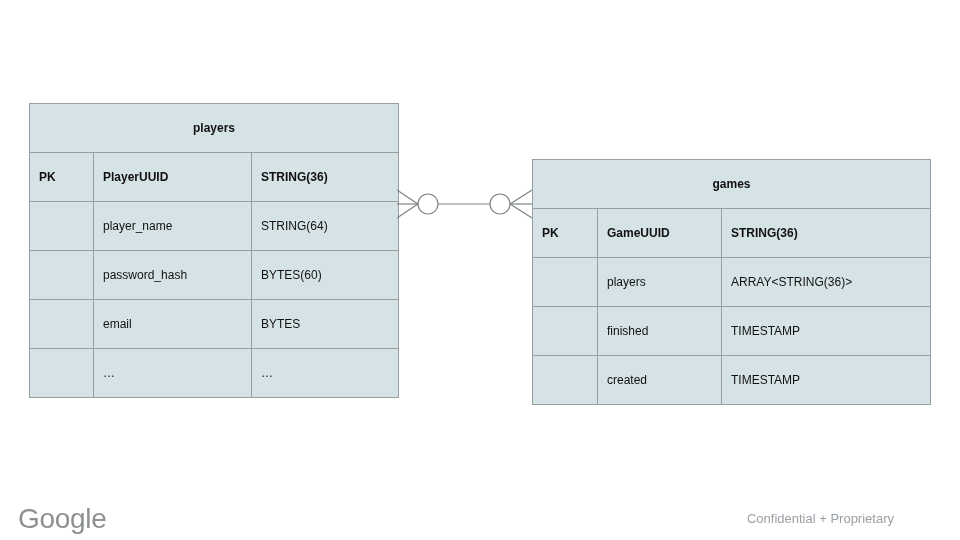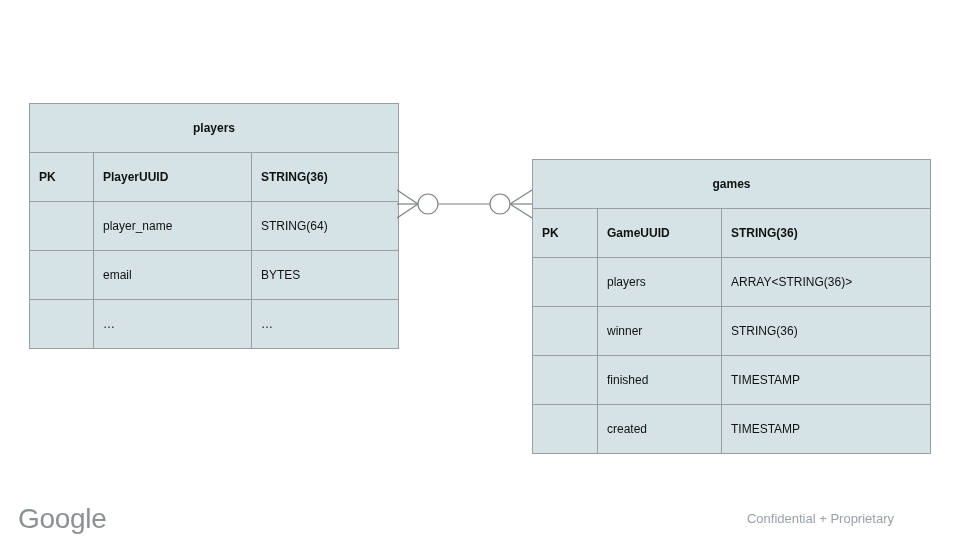--- a/index.html
+++ b/index.html
@@ -87,20 +87,25 @@
           <td class="bold">PlayerUUID</td>
           <td class="bold">STRING(36)</td>
         </tr>
         <tr>
           <td class="bold"></td>
           <td>player_name</td>
           <td>STRING(64)</td>
         </tr>
         <tr>
           <td class="bold"></td>
+          <td>password_hash</td>
+          <td>BYTES(60)</td>
+        </tr>
+        <tr>
+          <td class="bold"></td>
           <td>email</td>
           <td>BYTES</td>
         </tr>
         <tr>
           <td class="bold"></td>
           <td>…</td>
           <td>…</td>
         </tr>
       </tbody>
   </table>
@@ -119,25 +124,20 @@
     <tbody>
         <tr>
           <td class="bold">PK</td>
           <td class="bold">GameUUID</td>
           <td class="bold">STRING(36)</td>
         </tr>
         <tr>
           <td class="bold"></td>
           <td>players</td>
           <td>ARRAY&lt;STRING(36)&gt;</td>
-        </tr>
-        <tr>
-          <td class="bold"></td>
-          <td>winner</td>
-          <td>STRING(36)</td>
         </tr>
         <tr>
           <td class="bold"></td>
           <td>finished</td>
           <td>TIMESTAMP</td>
         </tr>
         <tr>
           <td class="bold"></td>
           <td>created</td>
           <td>TIMESTAMP</td>

